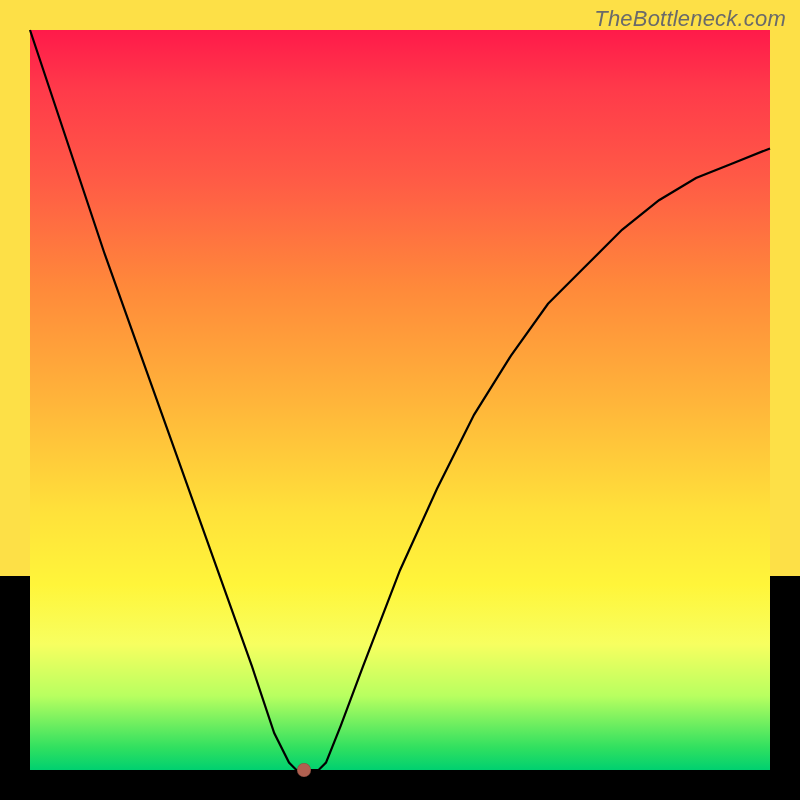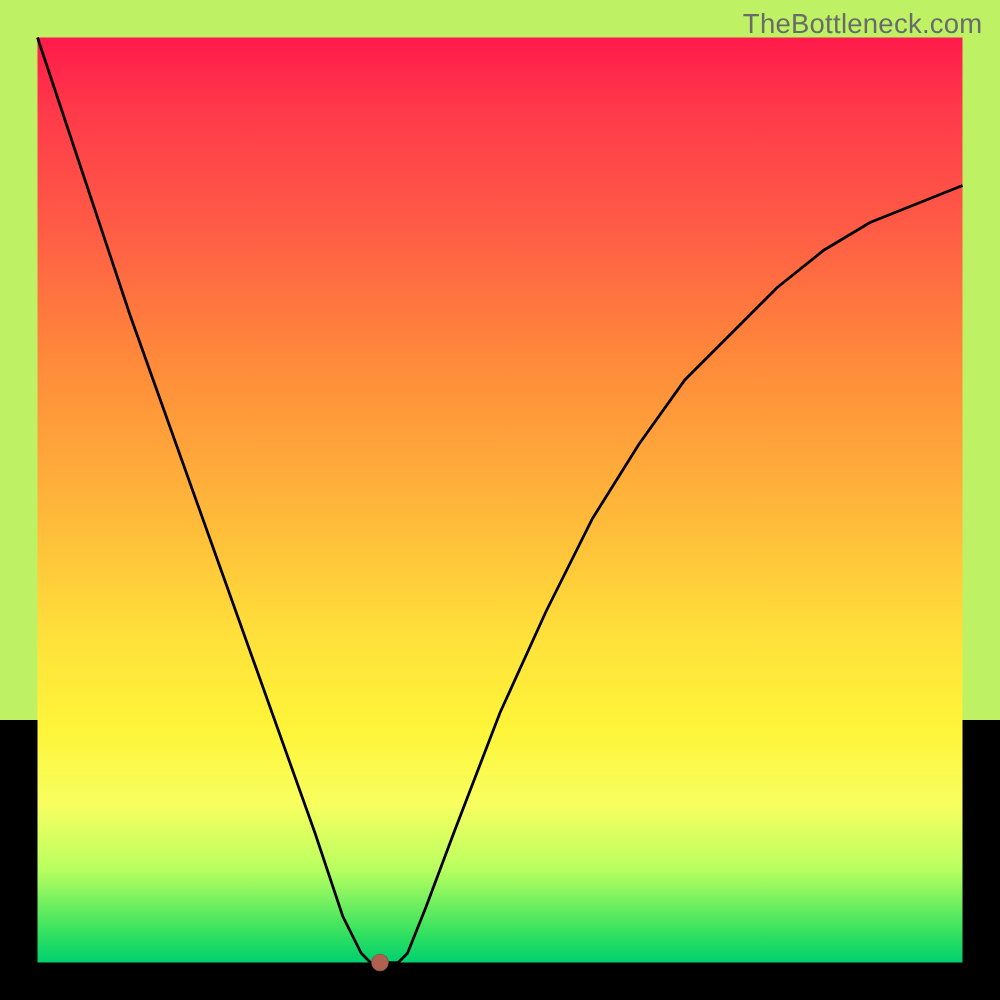--- a/index.html
+++ b/index.html
@@ -10,21 +10,22 @@
     background: #000;
     overflow: hidden;
     font-family: Arial, Helvetica, sans-serif;
   }
   .frame {
     position: absolute;
     left: 0;
     top: 0;
     width: 800px;
     height: 576px;
-    background: #bef264;
+    background: #fde047;
+    font-style: italic;
   }
   .plot {
     position: absolute;
     left: 30px;
     top: 30px;
     width: 740px;
     height: 740px;
     
     background: linear-gradient(
       to bottom,

